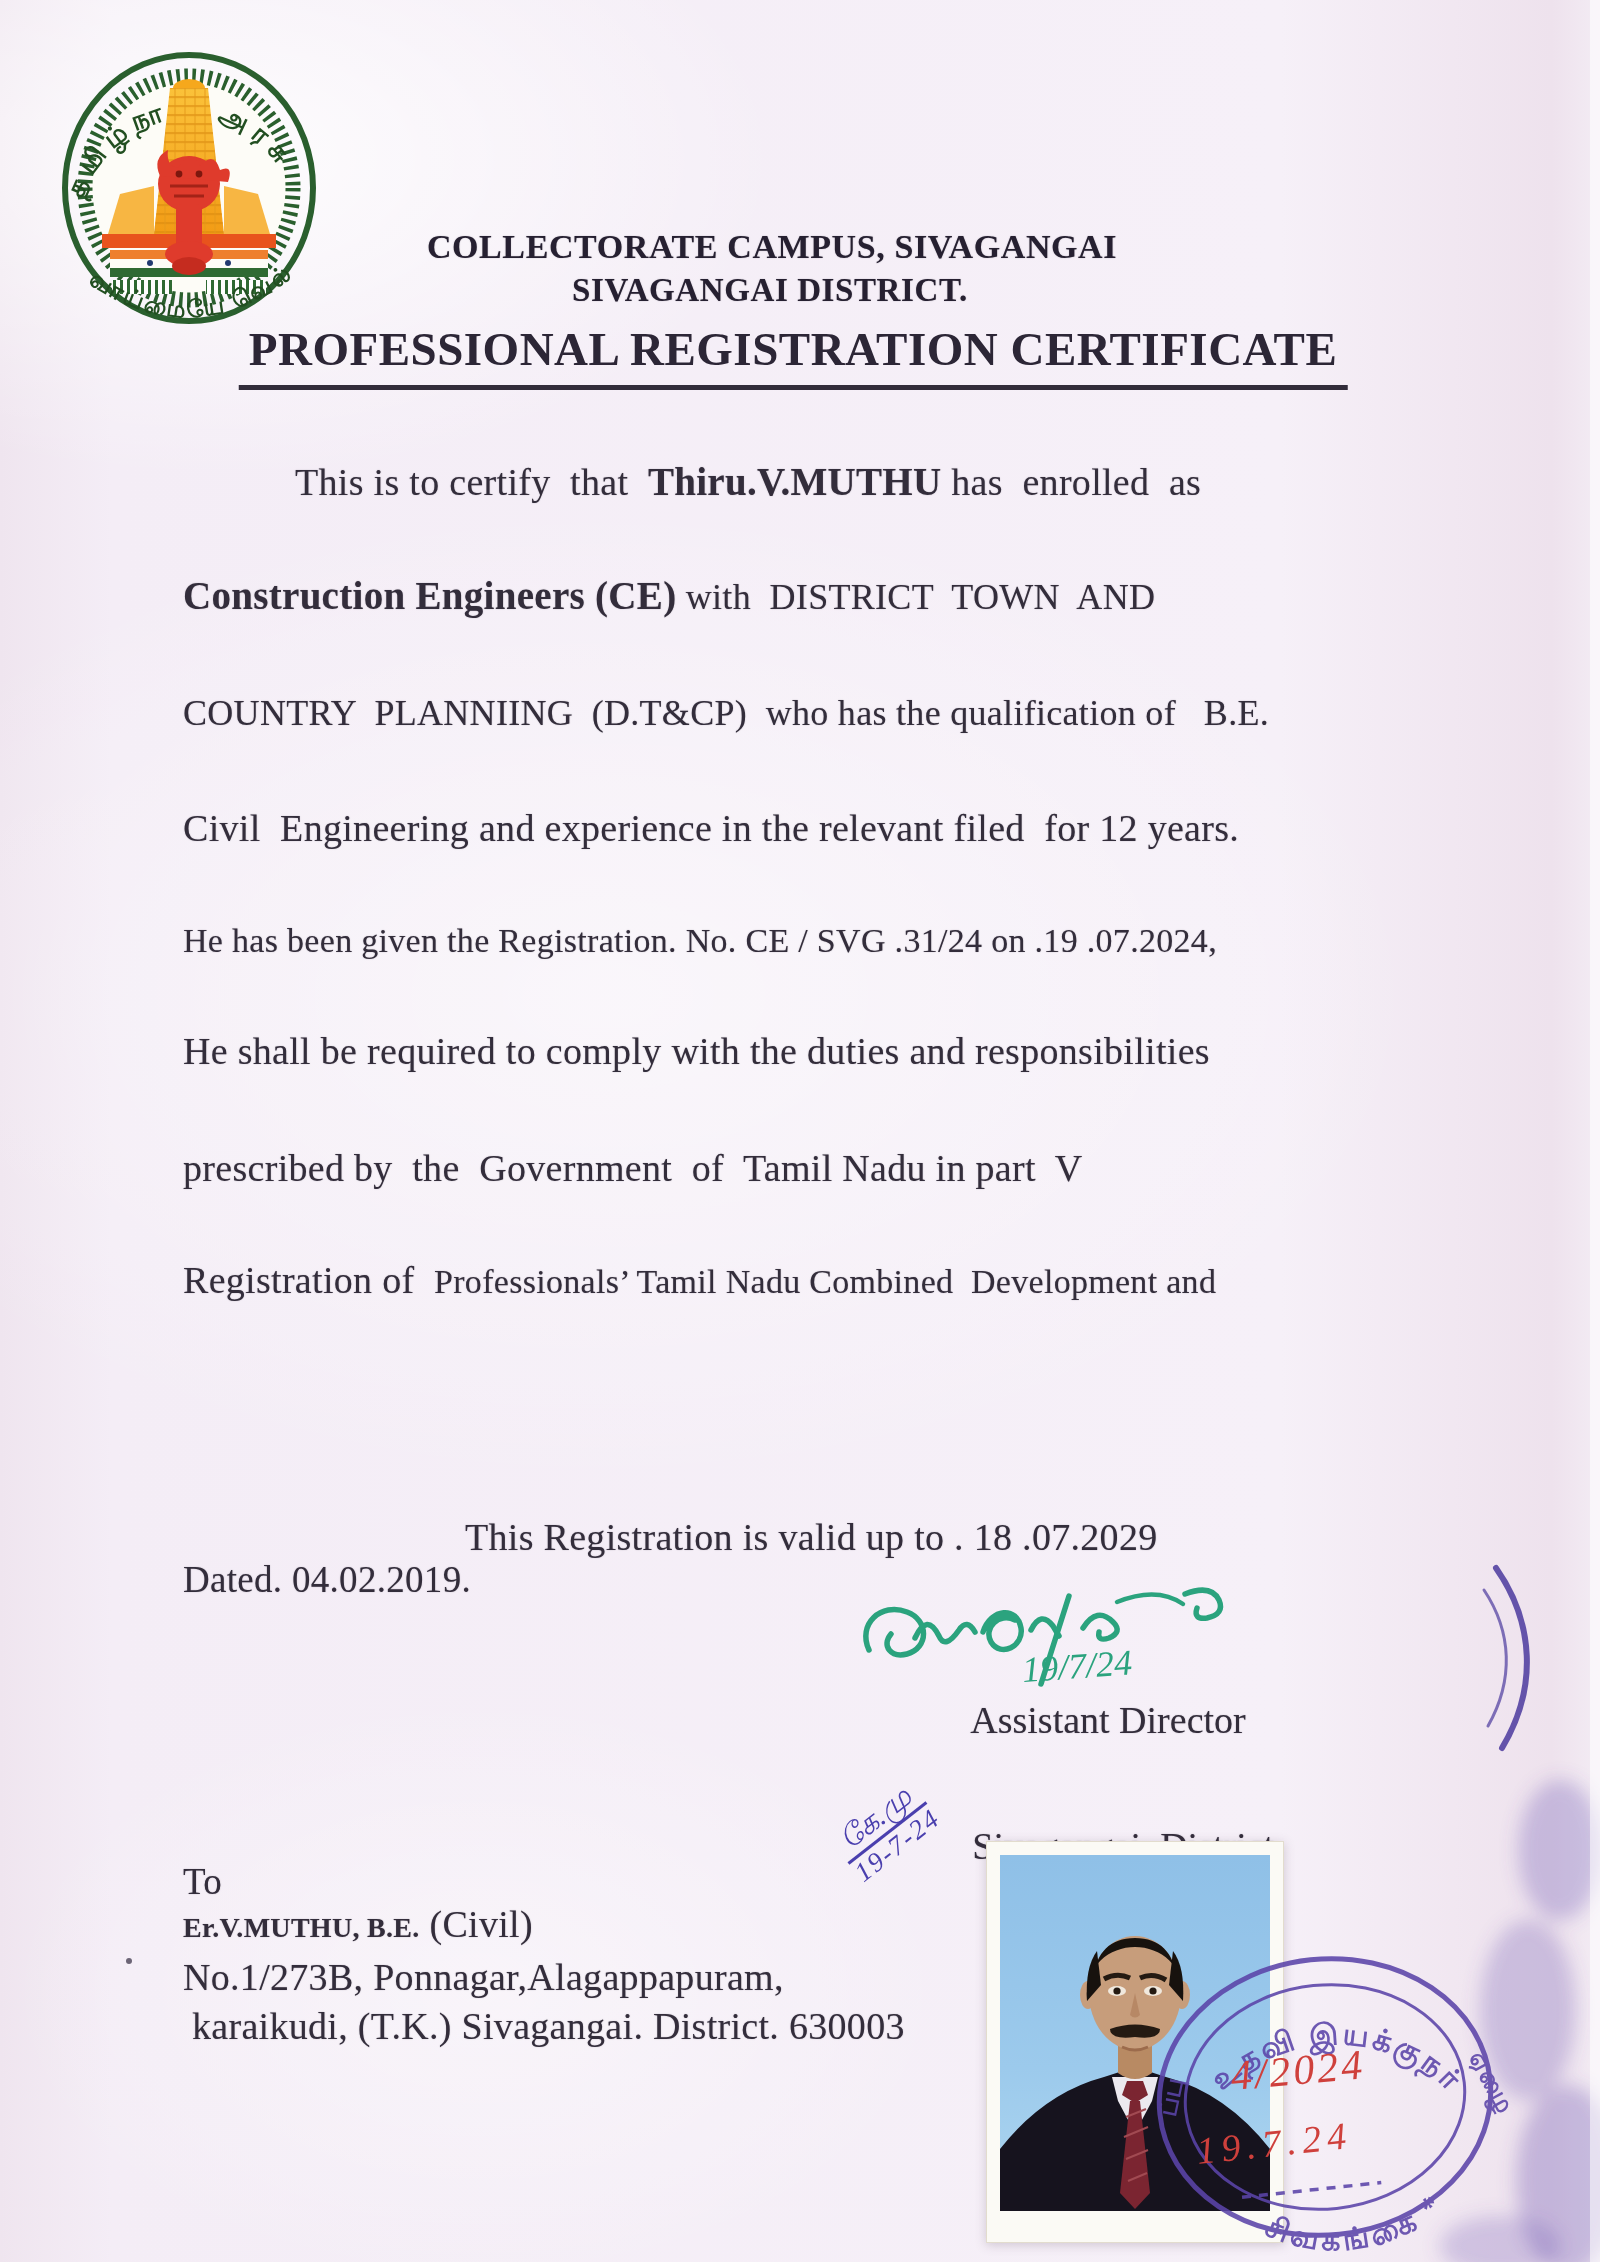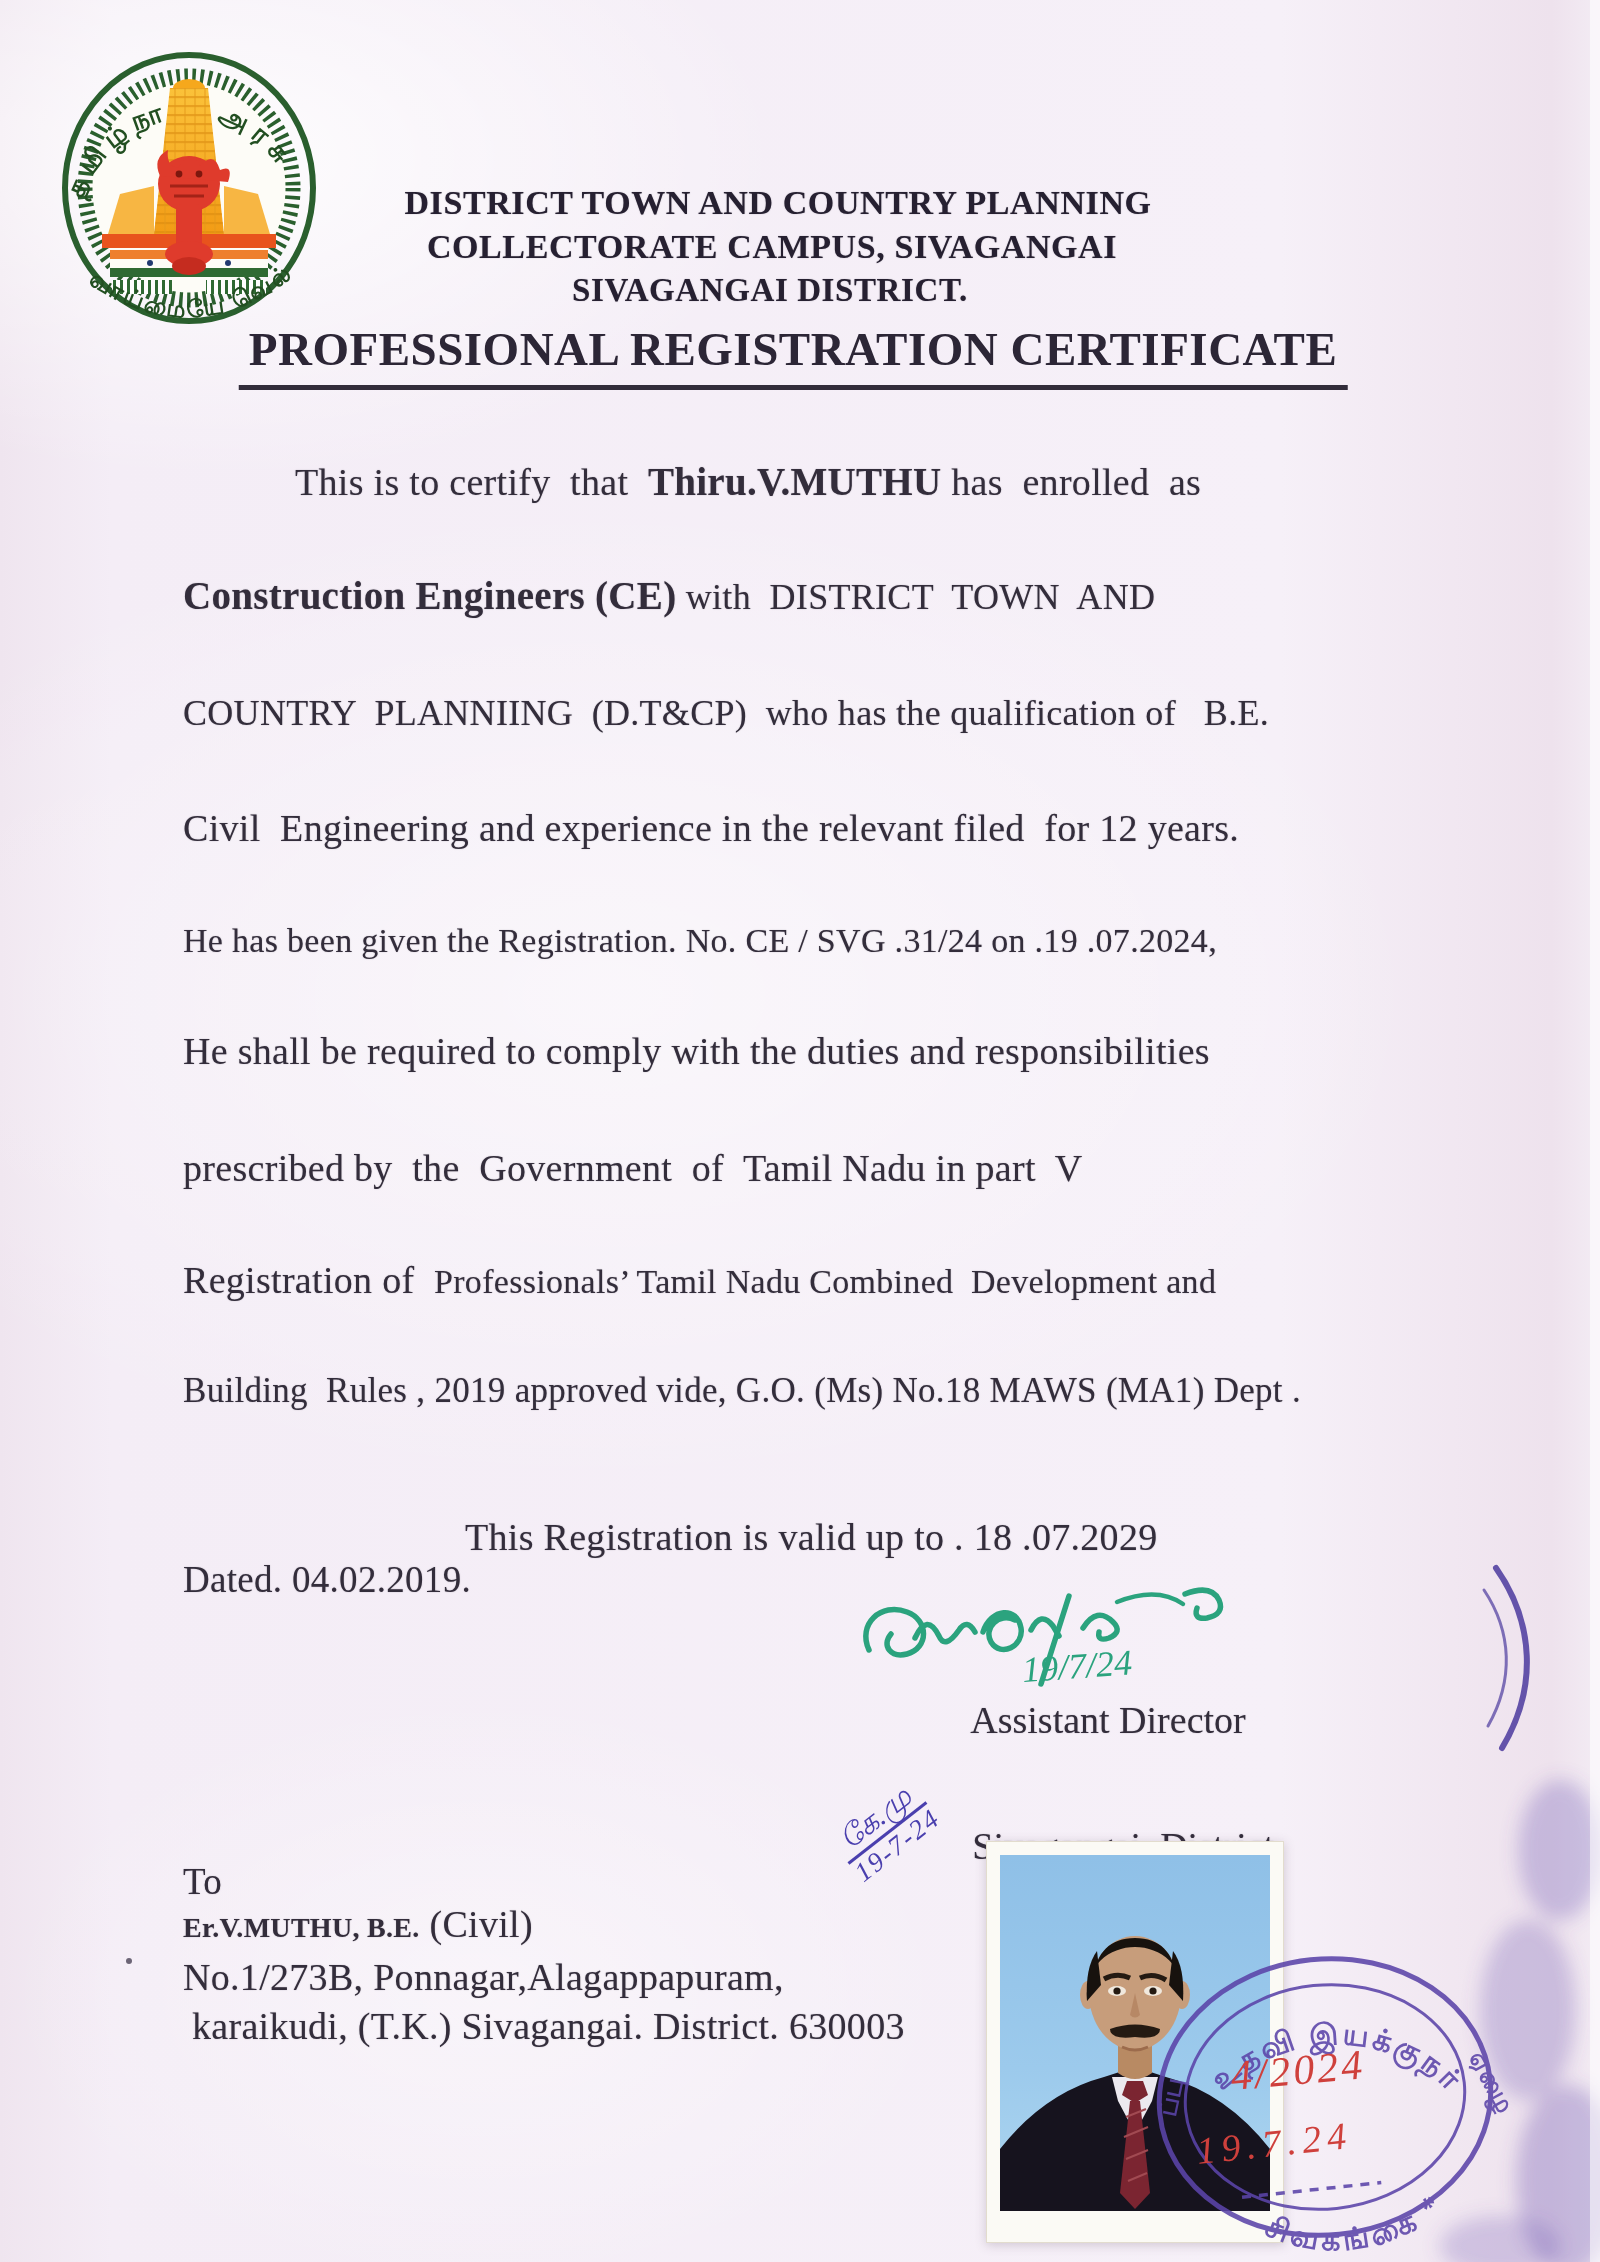--- a/index.html
+++ b/index.html
@@ -82,38 +82,36 @@
       <path d="M120 150 h38 M124 160 h30" stroke="#a32317" stroke-width="3" fill="none"></path>
       <circle cx="129" cy="138" r="3.4" fill="#7e170e"></circle>
         <circle cx="149" cy="138" r="3.4" fill="#7e170e"></circle>
     </g>
     <path id="mottoArc" d="M 26 238 Q 139 326 252 234" fill="none"></path>
     <text font-size="24" fill="#224f21" font-weight="bold" letter-spacing="3">
       <textPath href="#mottoArc" startOffset="6%">வாய்மையே வெல்லும்</textPath>
     </text>
   </svg>
 
-  <div class="abs ctr hline ink" style="left:778px;top:184px;font-size:34px;">DISTRICT TOWN AND COUNTRY PLANNING</div>
   <div class="abs ctr hline ink" style="left:772px;top:228px;font-size:34px;">COLLECTORATE CAMPUS, SIVAGANGAI</div>
   <div class="abs ctr hline ink" style="left:770px;top:272px;font-size:33px;">SIVAGANGAI DISTRICT.</div>
   <div class="abs ctr title" style="left:793px;top:322px;">PROFESSIONAL REGISTRATION CERTIFICATE</div>
 
   <div class="abs bodyline ink" style="left:295px;top:459px;"><span>This is to certify  that  </span><span class="bold" style="font-size:39px;">Thiru.V.MUTHU</span><span> has  enrolled  as</span></div>
 
   <div class="abs bodyline ink" style="left:183px;top:573px;"><span class="bold" style="font-size:39px;">Construction Engineers (CE)</span><span style="font-size:36px;"> with  DISTRICT  TOWN  AND</span></div>
 
   <div class="abs bodyline ink" style="left:183px;top:692px;font-size:36px;">COUNTRY  PLANNIING  (D.T&amp;CP)  who has the qualification of   B.E.</div>
   <div class="abs bodyline ink" style="left:183px;top:806px;">Civil  Engineering and experience in the relevant filed  for 12 years.</div>
   <div class="abs bodyline small ink" style="left:183px;top:922px;">He has been given the Registration. No. CE / SVG .31/24 on .19 .07.2024,</div>
   <div class="abs bodyline ink" style="left:183px;top:1029px;">He shall be required to comply with the duties and responsibilities</div>
   <div class="abs bodyline ink" style="left:183px;top:1146px;">prescribed by  the  Government  of  Tamil Nadu in part  V</div>
 
   <div class="abs bodyline ink" style="left:183px;top:1258px;"><span>Registration of  </span><span class="small">Professionals’ Tamil Nadu Combined  Development and</span></div>
 
-  <div class="abs bodyline ink" style="left:183px;top:1371px;font-size:35px;">Building  Rules , 2019 approved vide, G.O. (Ms) No.18 MAWS (MA1) Dept .</div>
   <div class="abs bodyline ink" style="left:183px;top:1530px;font-size:37px;margin-top:28px;">Dated. 04.02.2019.</div>
   <div class="abs bodyline ink" style="left:465px;top:1515px;">This Registration is valid up to . 18 .07.2029</div>
 
   <svg class="abs" style="left:855px;top:1572px;" width="440" height="150" viewBox="0 0 440 150">
     <g fill="none" stroke="#2ba37e" stroke-width="5.5" stroke-linecap="round">
       <path d="M14 78 C2 52 26 30 52 40 C74 48 74 76 52 82 C36 86 26 74 36 62"></path>
       <path d="M60 66 q12 -26 24 -2 q6 14 20 -6 q8 -12 16 2"></path>
       <path d="M128 60 c8 -24 34 -26 38 -4 c3 18 -20 30 -30 14 c-8 -14 8 -30 24 -22"></path>
       <path d="M176 58 q10 -20 22 -4 l6 10"></path>
       <path d="M214 24 L186 112"></path>

